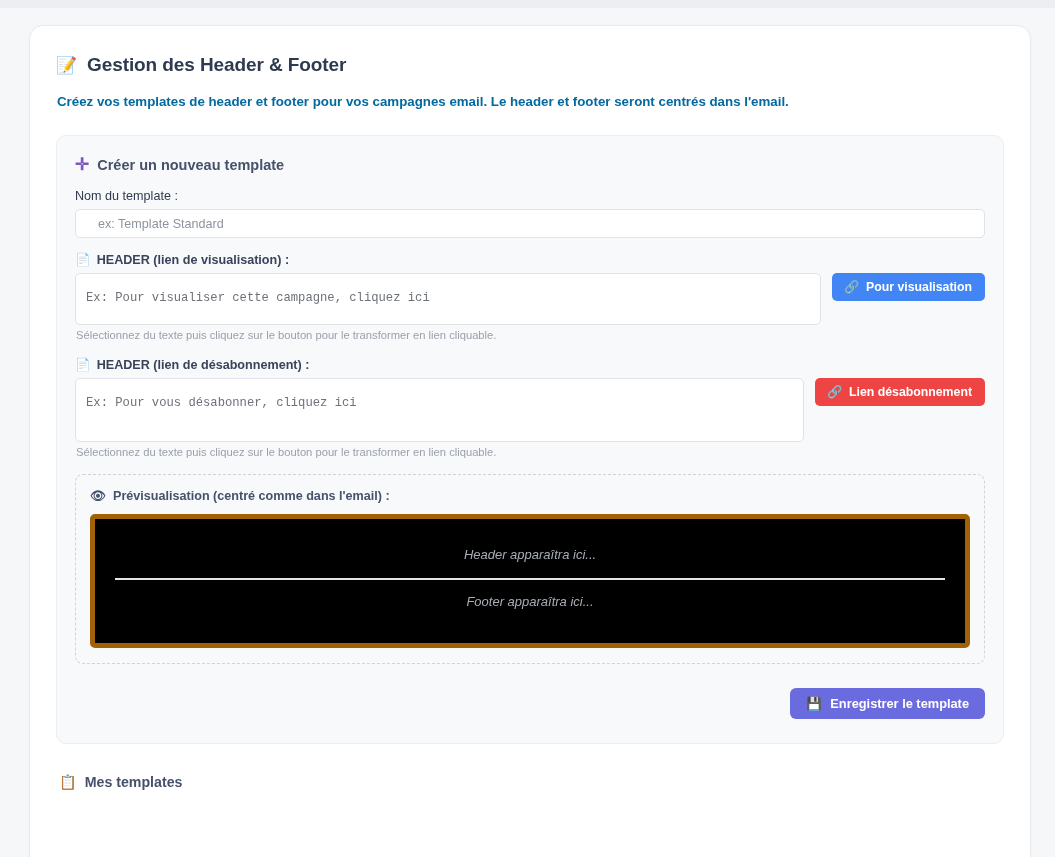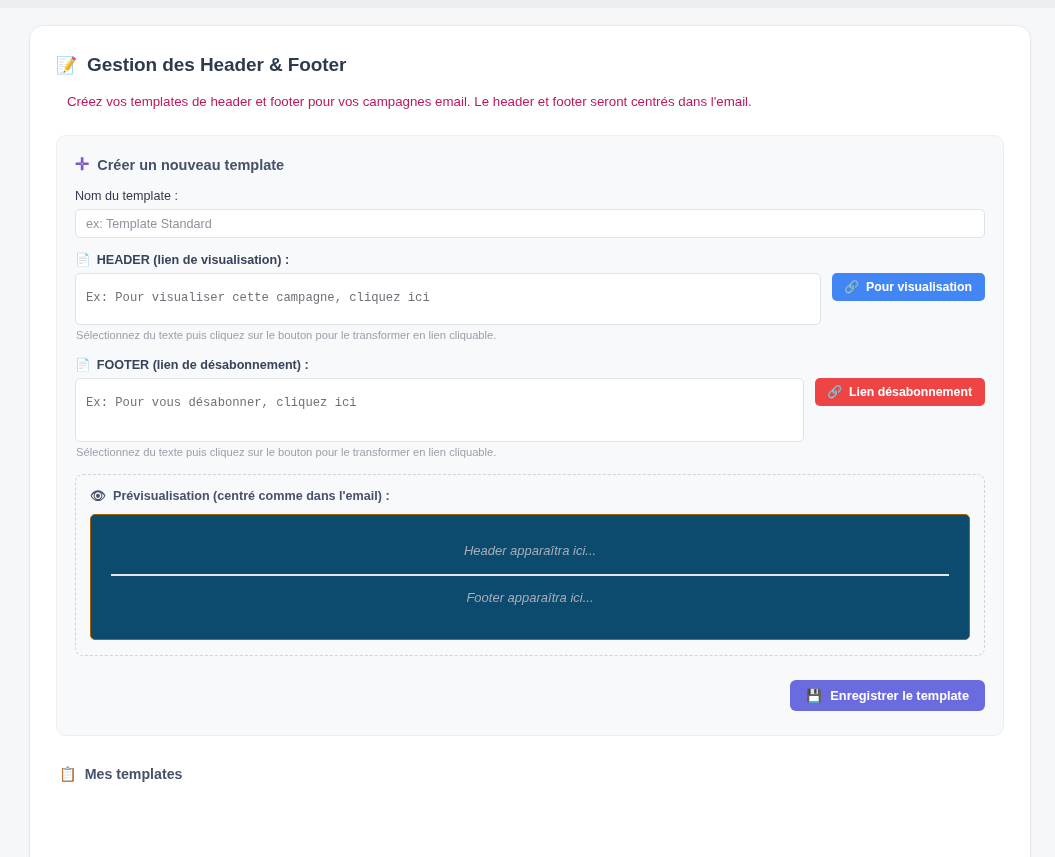--- a/index.html
+++ b/index.html
@@ -36,22 +36,23 @@
     gap: 10px;
     font-size: 19px;
     font-weight: bold;
     color: #2d3a4f;
     margin: 6px 0 0 0;
     letter-spacing: -0.1px;
   }
   .page-title .emoji { font-size: 17px; line-height: 1; }
   .page-subtitle {
     font-size: 13.3px;
-    color: #be185d;
-    margin: 18px 0 0 11px;
+    color: #0369a1;
+    margin: 18px 0 0 1px;
+    font-weight: bold;
   }
   
   .create-panel {
     margin-top: 26px;
     background: #f8f9fb;
     border: 1px solid #eceef2;
     border-radius: 10px;
     padding: 18px 18px 22px 18px;
   }
   .panel-heading {
@@ -78,21 +79,21 @@
     align-items: flex-end;
     gap: 6px;
   }
   .field-label.plain { font-weight: normal; color: #303a4d; }
   .text-input {
     width: 100%;
     height: 29px;
     border: 1px solid #dfe3e8;
     border-radius: 5px;
     background: #ffffff;
-    padding: 5px 10px;
+    padding: 5px 22px;
     font-size: 12.6px;
     font-family: "Liberation Sans", sans-serif;
     color: #333;
     outline: none;
   }
   .text-input::placeholder { color: #8d949e; }
   .row-with-btn {
     display: flex;
     align-items: flex-start;
     gap: 11px;
@@ -147,22 +148,22 @@
   .preview-title {
     display: flex;
     align-items: center;
     gap: 7px;
     font-size: 12.6px;
     font-weight: bold;
     color: #46516b;
     margin-bottom: 11px;
   }
   .preview-body {
-    background: #0c4a6e;
-    border: 1px solid #a16207;
+    background: #000000;
+    border: 5px solid #a16207;
     border-radius: 5px;
     padding: 14px 20px 18px 20px;
   }
   .ph-line {
     text-align: center;
     font-style: italic;
     color: #a8adb7;
     font-size: 13px;
     padding: 14px 0 16px 0;
   }
@@ -240,21 +241,21 @@
         <textarea class="area-box" placeholder="Ex: Pour visualiser cette campagne, cliquez ici" style=""></textarea>
         <button class="pill-btn btn-blue">
           <span>🔗</span>
           <span>Pour visualisation</span>
         </button>
       </div>
       <div class="hint">Sélectionnez du texte puis cliquez sur le bouton pour le transformer en lien cliquable.</div>
 
       <div class="field-label">
         <span>📄</span>
-        <span>FOOTER (lien de désabonnement) :</span>
+        <span>HEADER (lien de désabonnement) :</span>
       </div>
       <div class="row-with-btn">
         <textarea class="area-box area-footer" placeholder="Ex: Pour vous désabonner, cliquez ici" style=""></textarea>
         <button class="pill-btn btn-red">
           <span>🔗</span>
           <span>Lien désabonnement</span>
         </button>
       </div>
       <div class="hint">Sélectionnez du texte puis cliquez sur le bouton pour le transformer en lien cliquable.</div>
 

